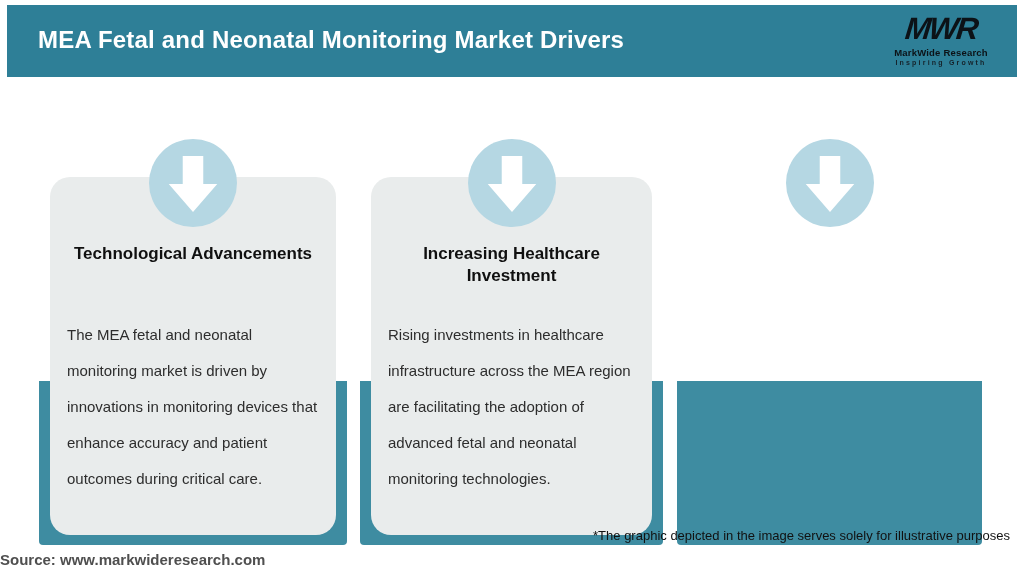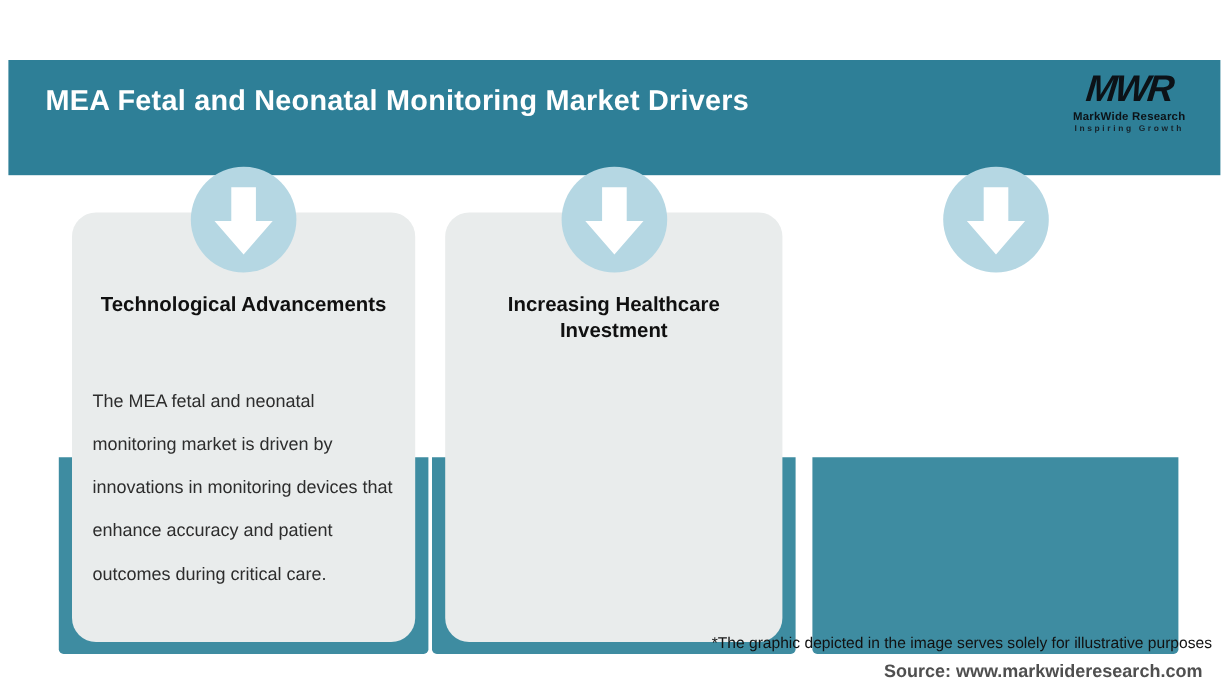--- a/index.html
+++ b/index.html
@@ -3,23 +3,22 @@
 <meta charset="utf-8">
 <style>
   html,body{margin:0;padding:0;}
   body{
     width:1024px;height:576px;position:relative;overflow:hidden;
     background:#ffffff;
     font-family:"Liberation Sans", sans-serif;
   }
   
   .topbar{
-    position:absolute;left:7px;top:5px;width:1010px;height:96px;
+    position:absolute;left:7px;top:5px;width:1010px;height:72px;
     background:#2e7f97;
-    margin-top:45px;
   }
   .topbar h1{
     margin:0;padding:21px 0 0 31px;
     font-size:24px;line-height:1.15;font-weight:700;color:#ffffff;
     letter-spacing:.2px;
   }
   .logo{
     position:absolute;top:8px;right:26px;width:100px;text-align:center;
     color:#0c1217;
   }
@@ -52,59 +51,60 @@
   .circle{
     position:absolute;left:50%;top:139px;width:88px;height:88px;
     margin-left:-44px;border-radius:50%;
     background:#b5d7e3;
     display:flex;align-items:center;justify-content:center;
   }
   .circle svg{display:block;margin-top:4px;}
   
   .source{
     position:absolute;left:0;width:100%;top:551px;
-    text-align:right;padding-right:22px;box-sizing:border-box;
-    font-size:15px;font-weight:700;color:#4f4f4f;padding-left:48px;
+    text-align:left;padding-right:22px;box-sizing:border-box;
+    font-size:15px;font-weight:700;color:#4f4f4f;
   }
   .disclaimer{
     position:absolute;right:14px;top:528px;
     font-size:13px;font-weight:400;color:#111111;
   }
 </style>
 </head>
 <body>
 
 <div>
 
   <header class="topbar">
     <h1>MEA Fetal and Neonatal Monitoring Market Drivers</h1>
     <div class="logo">
       <div class="logo-mark">MWR</div>
       <div class="logo-name">MarkWide Research</div>
       <div class="logo-tagline">Inspiring Growth</div>
     </div>
   </header>
 
-  <div class="group" style="left:49px;width:308px;">
+  <div class="group" style="left:39px;width:308px;">
     <div class="backdrop"></div>
     <div class="card">
       <h2>Technological Advancements</h2>
       <p>The MEA fetal and neonatal monitoring market is driven by innovations in monitoring devices that enhance accuracy and patient outcomes during critical care.</p>
     </div>
     <div class="circle">
       <svg width="56" height="62" viewBox="0 0 60 66" aria-hidden="true">
         <path d="M19 2 h22 v30 h15 L30 62 4 32 h15 Z" fill="#ffffff"></path>
       </svg>
     </div>
   </div>
 
   <div class="group" style="left:360px;width:303px;">
     <div class="backdrop"></div>
     <div class="card">
       <h2 style="left:40px;right:40px;">Increasing Healthcare Investment</h2>
+      <p>Rising investments in healthcare infrastructure across the MEA region are facilitating the adoption of advanced fetal and neonatal monitoring technologies.</p>
     </div>
     <div class="circle">
       <svg width="56" height="62" viewBox="0 0 60 66" aria-hidden="true">
         <path d="M19 2 h22 v30 h15 L30 62 4 32 h15 Z" fill="#ffffff"></path>
       </svg>
     </div>
   </div>
 
   <div class="group" style="left:677px;width:305px;">
     <div class="backdrop"></div>

